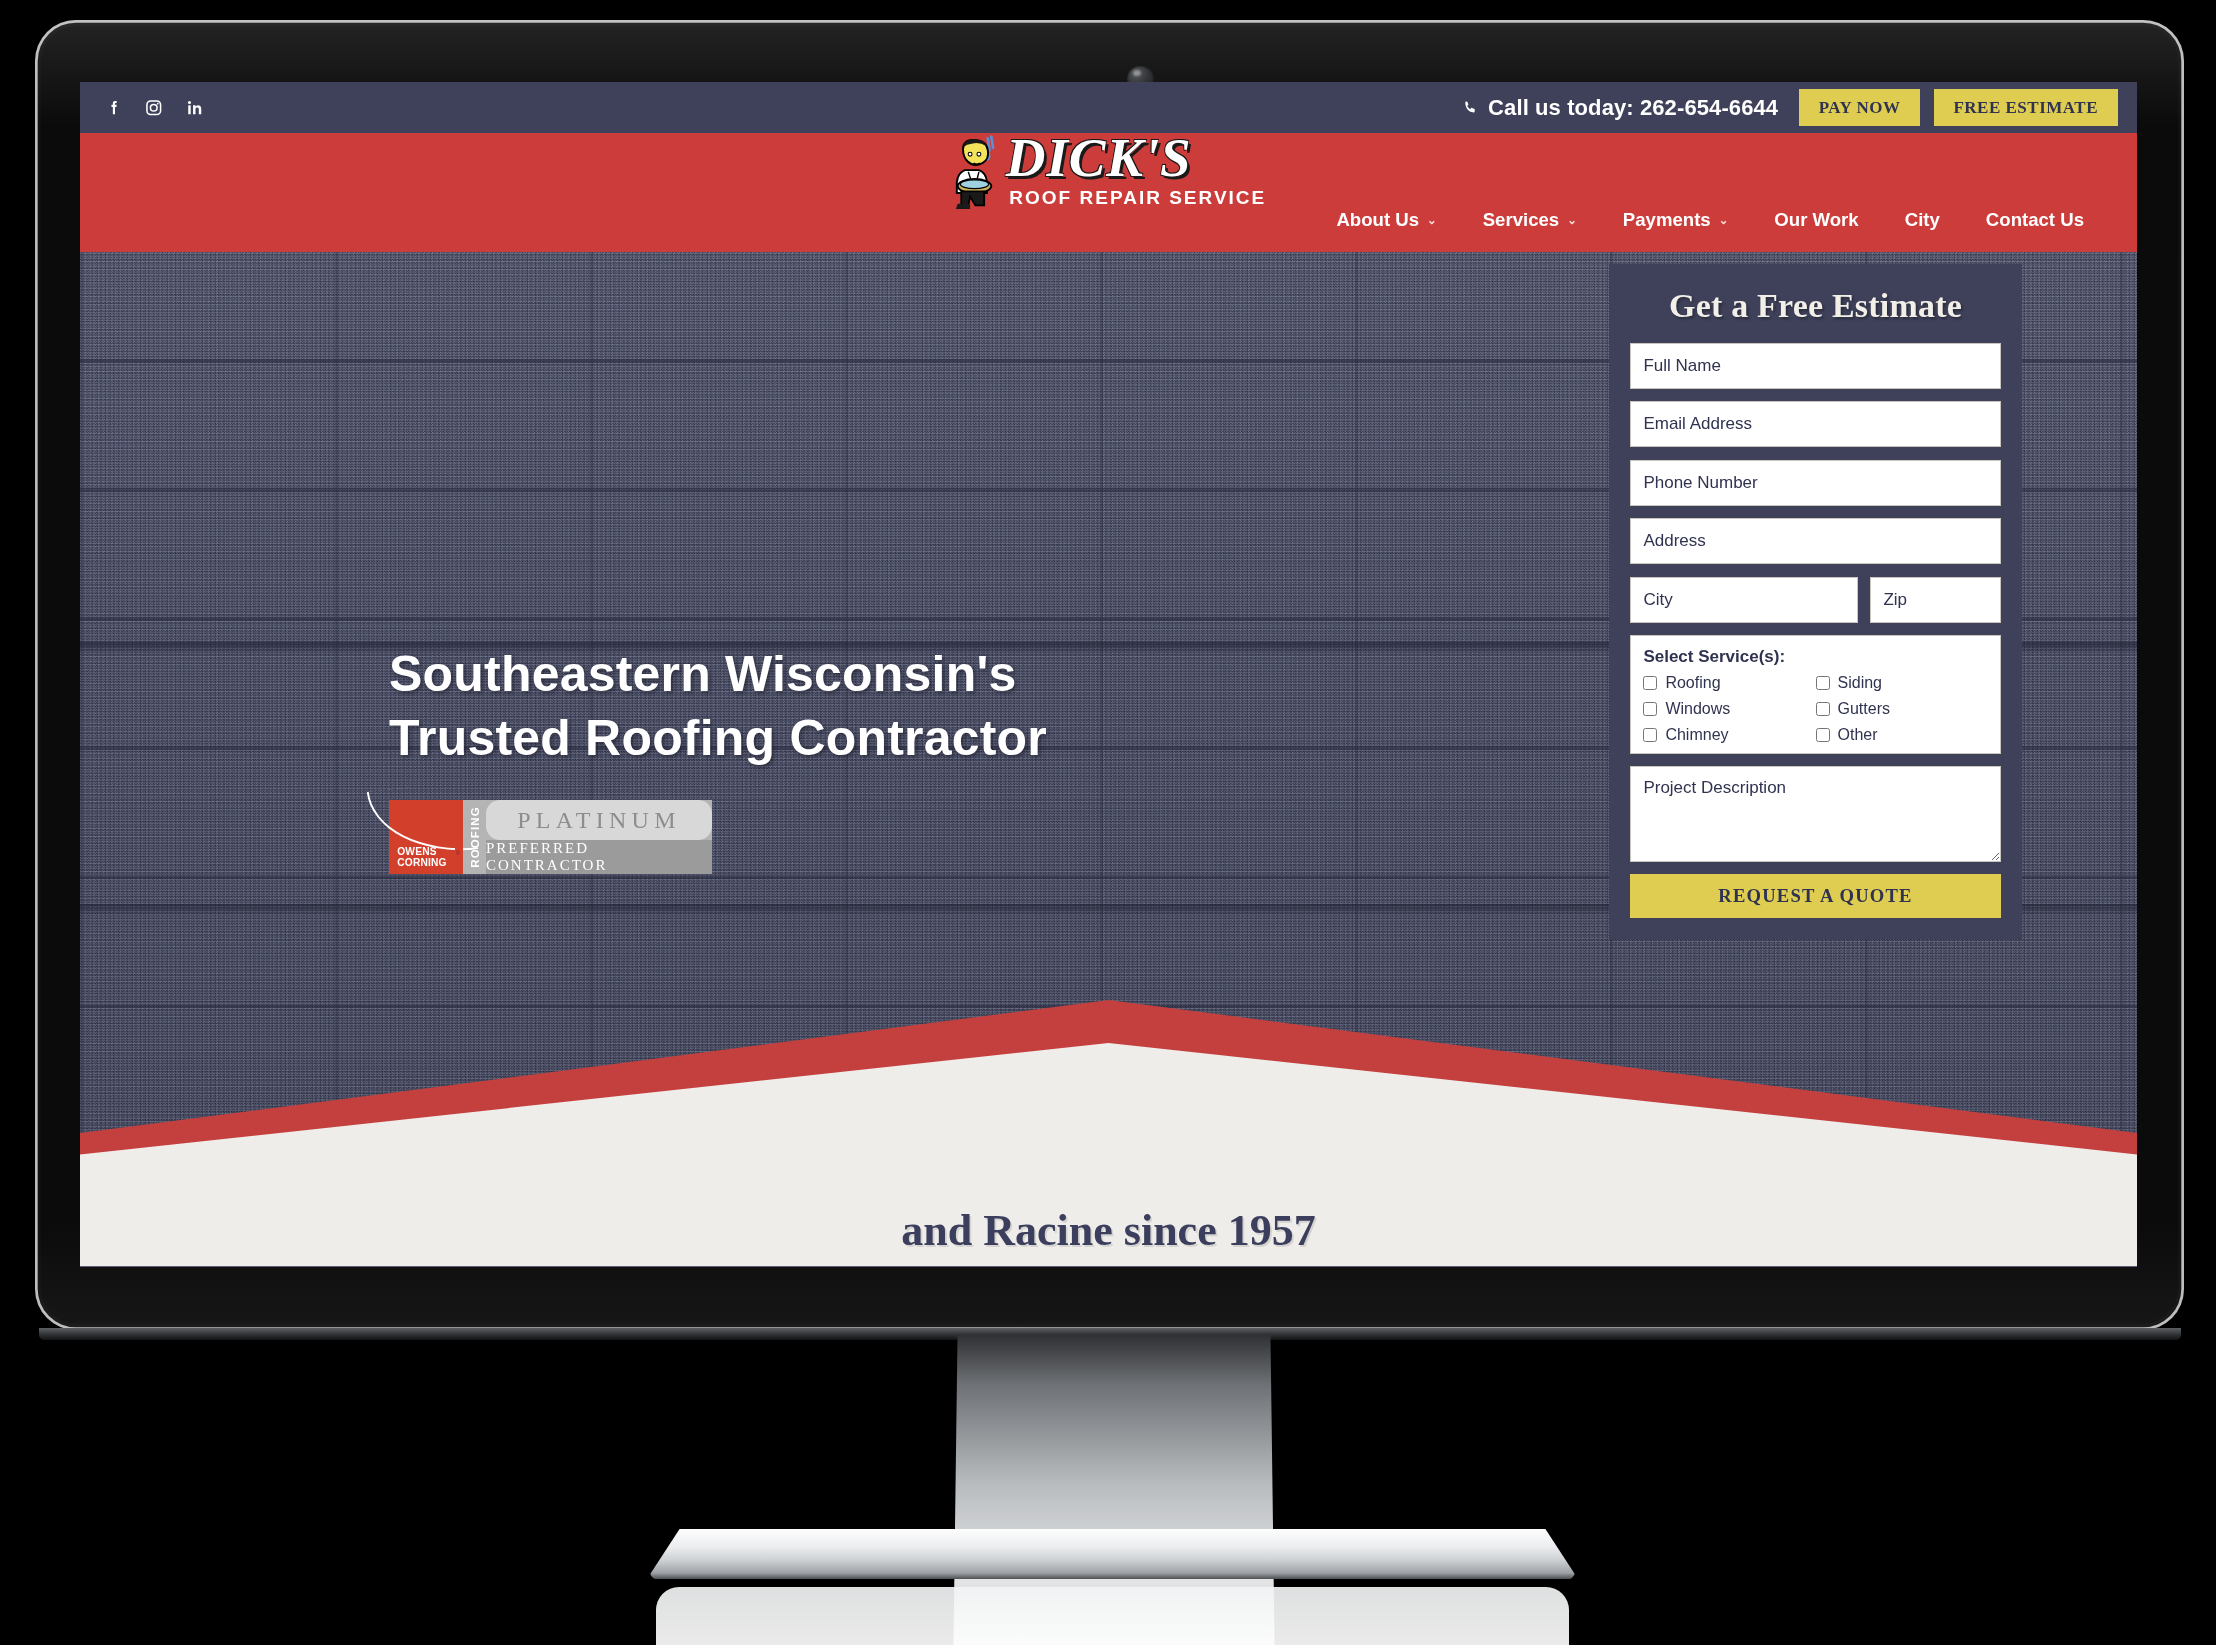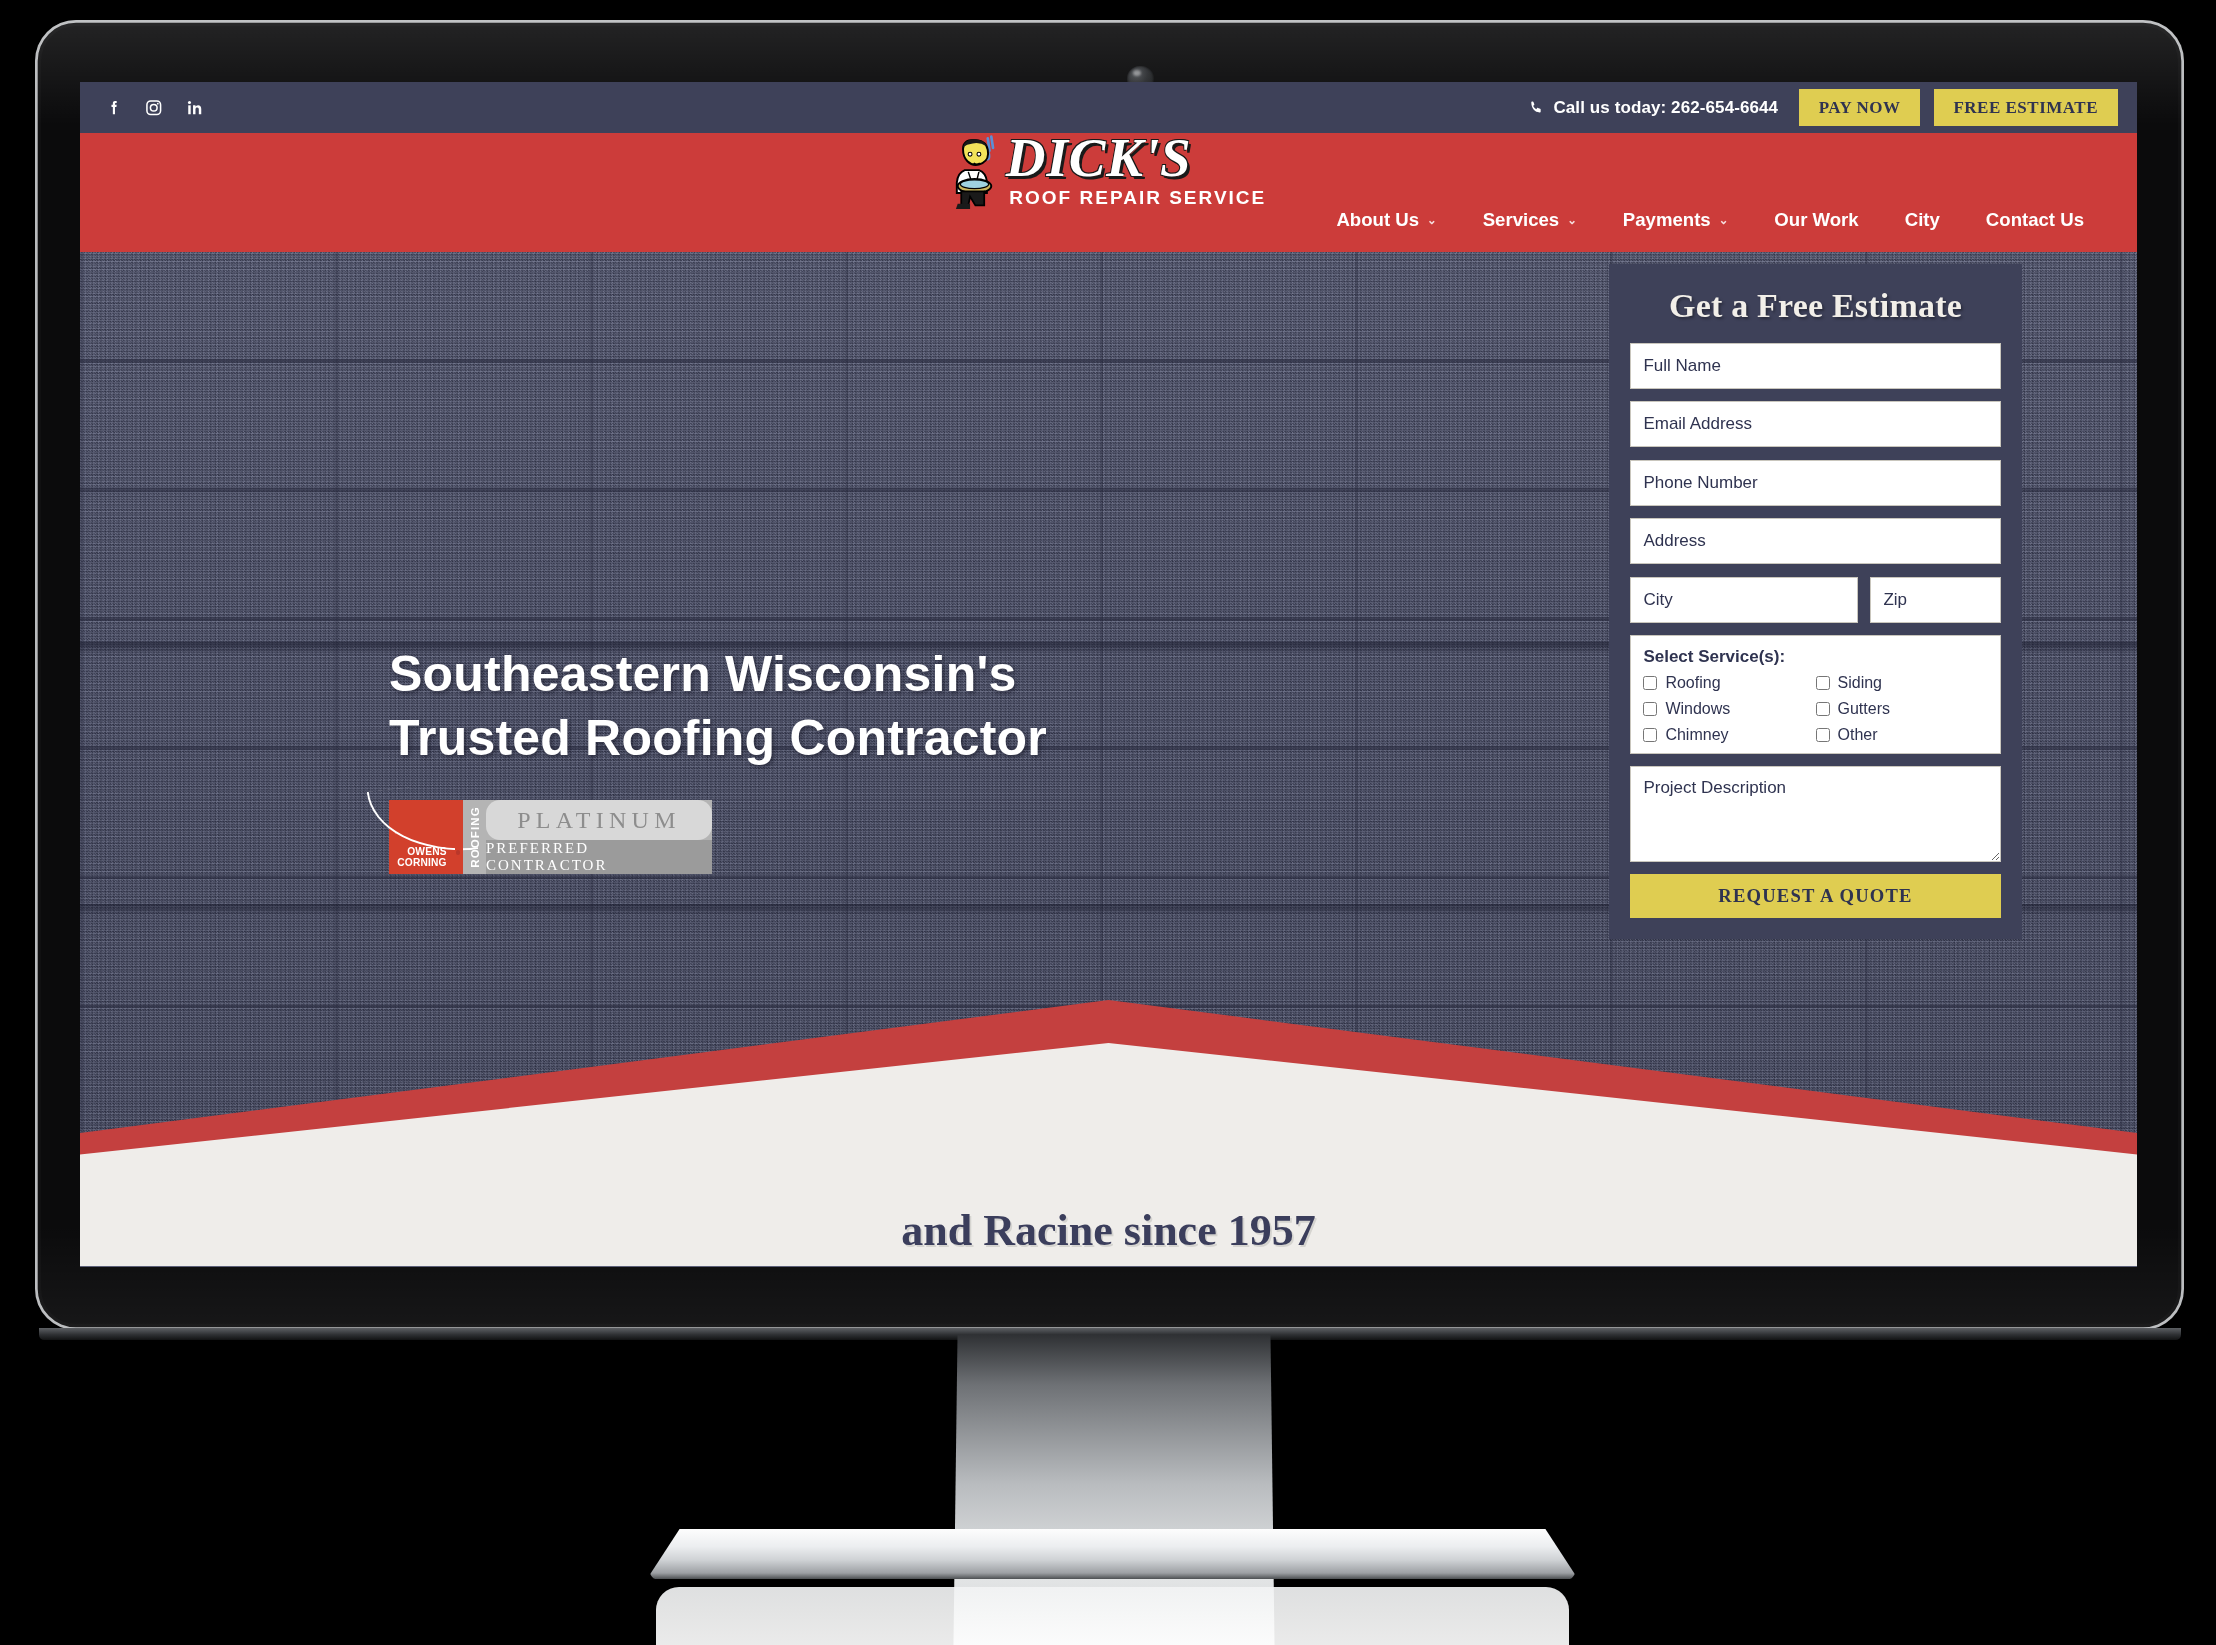--- a/index.html
+++ b/index.html
@@ -91,21 +91,21 @@
   .social { display: flex; align-items: center; gap: 19.5px; }
   .social-link {
     color:#fff; display:flex; align-items:center; justify-content:center;
     width: 21px; height: 21px;
   }
   .social-link svg { display:block; }
   .topbar-spacer { flex: 1; }
   .topbar-right { display:flex; align-items:center; gap: 0; }
   .phone-block {
     display:flex; align-items:center; gap:8.9px;
-    color:#fff; font-weight:700; font-size:17px; letter-spacing:0.1px;
+    color:#fff; font-weight:700; font-size:22px; letter-spacing:0.1px;
     margin-right: 21px;
     font-family: "Liberation Sans", sans-serif;
     white-space: nowrap;
   }
   .phone-icon { display:flex; align-items:center; }
   .btn-yellow {
     background:#dfcd51; color:#2f3350;
     font-family:"Liberation Serif", serif;
     font-weight:700; font-size:17px; letter-spacing:0.5px;
     padding: 9.8px 19.5px; text-transform: uppercase;
@@ -203,21 +203,21 @@
     padding-bottom: 6.2px;
   }
   .badge-oc .swoosh{
     position:absolute; left:-19.5px; top:-14px; width:105px; height:69px;
     border-radius:0 0 0 100%;
     border-left: 2.7px solid #fff; border-bottom: 2.7px solid #fff;
     transform: rotate(-6deg);
   }
   .badge-oc-text{
     position:relative; color:#fff; font-weight:700; font-size:10.2px;
-    line-height:1.08; text-align:right; letter-spacing:0.2px;
+    line-height:1.08; text-align:left; letter-spacing:0.2px;
     font-family:"Liberation Sans", sans-serif;
   }
   .badge-dot{ width:8px; background:#d2402c; position:relative; }
   .badge-dot::after{
     content:""; position:absolute; left:0.9px; bottom:19.5px; width:4.4px; height:4.4px;
     border-radius:50%; background:#b9372a;
   }
   .badge-right{ flex:1; display:flex; background:#b4b4b4; }
   .badge-vert{
     width: 23px; background:#b4b4b4; color:#fff;

